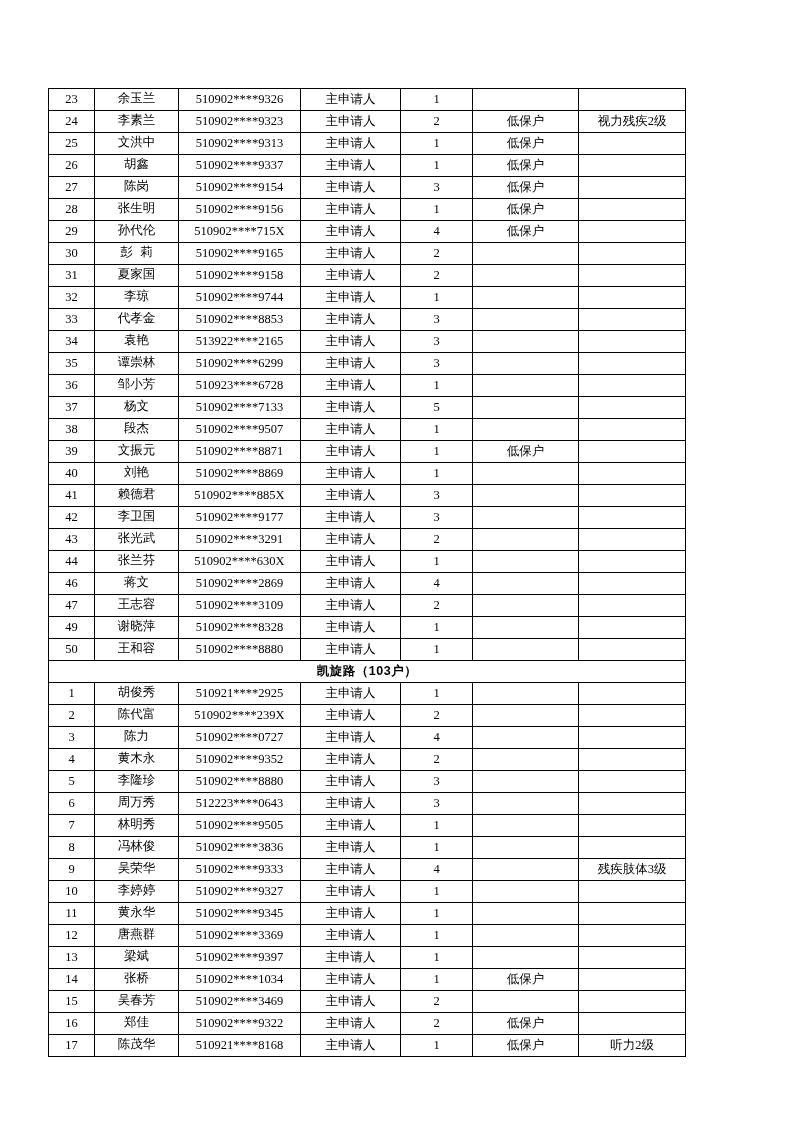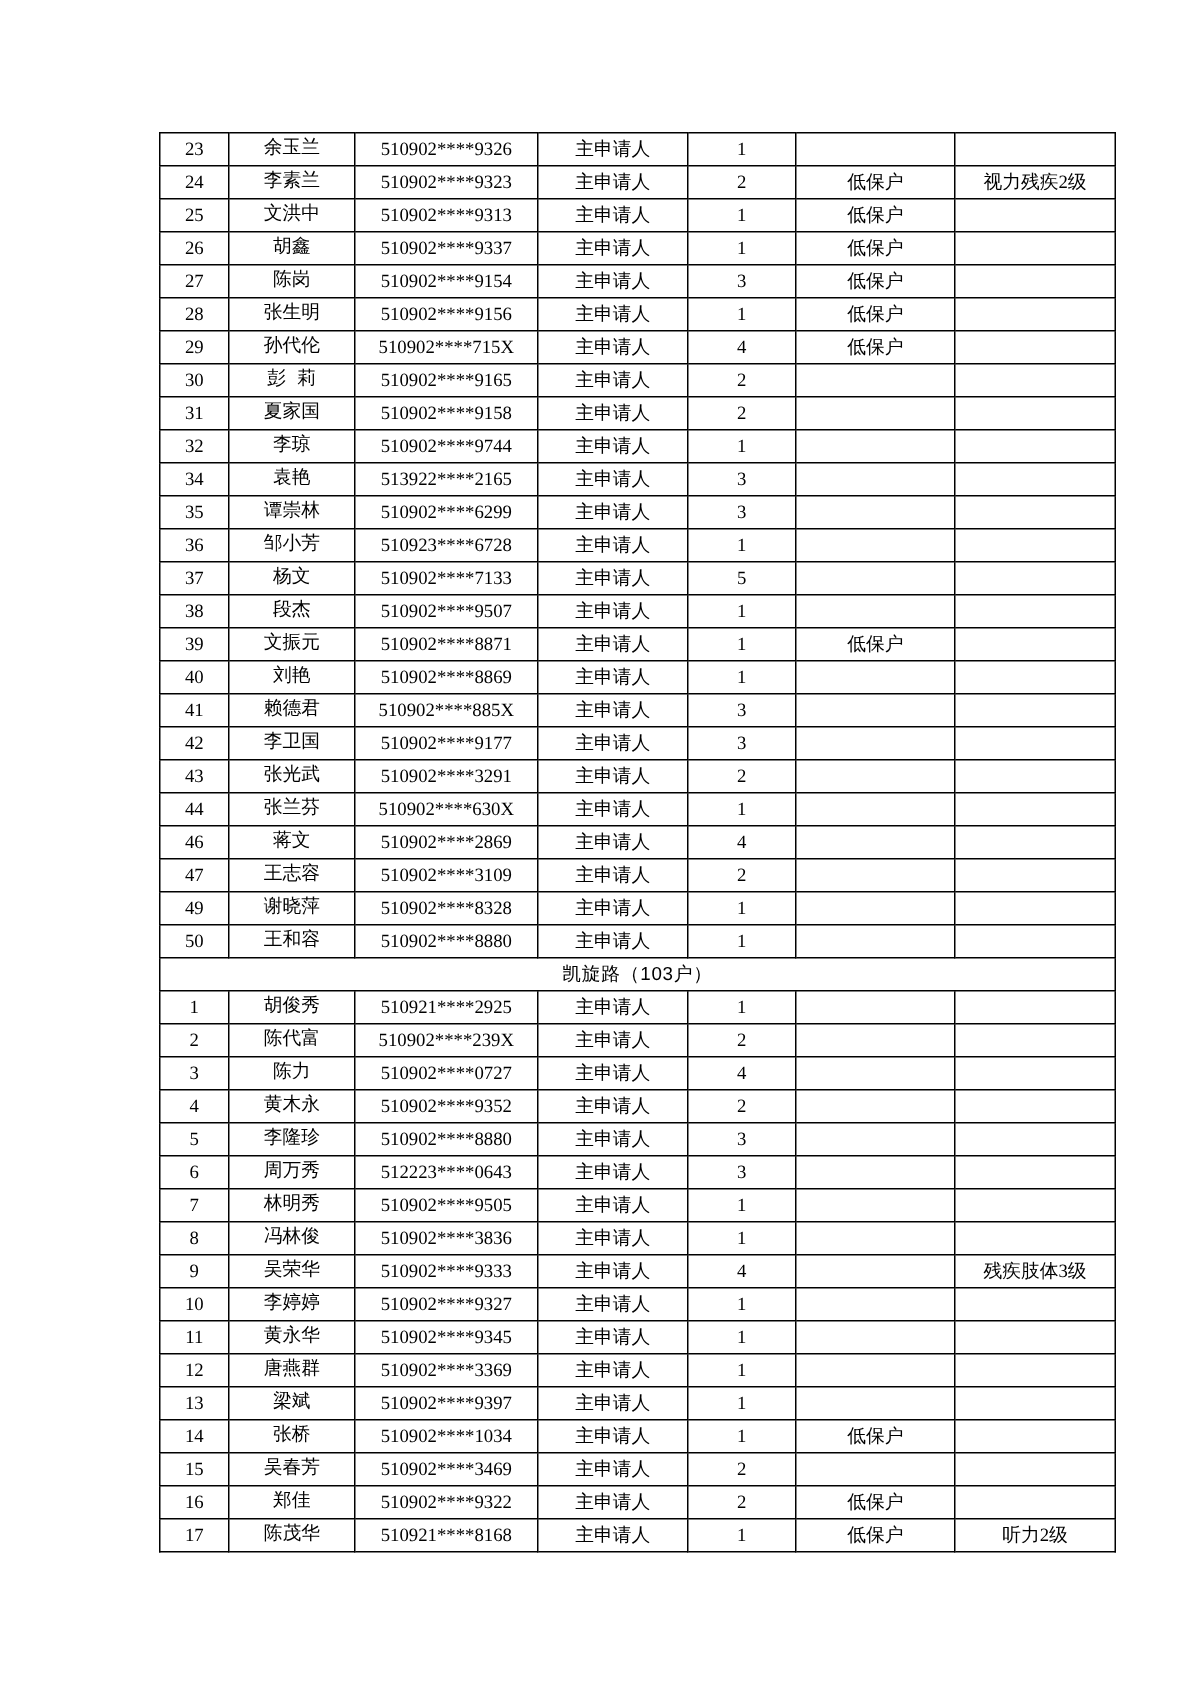--- a/index.html
+++ b/index.html
@@ -11,21 +11,21 @@
     width: 793px;
     height: 1122px;
     font-family: "Liberation Serif", "DejaVu Serif", serif;
     color: #000000;
   }
   .page {
     position: relative;
     width: 663px;
     height: 1122px;
     box-sizing: border-box;
-    padding: 88px 78px 0 106px;
+    padding: 88px 78px 0 48px;
   }
   table.doc-table {
     width: 637px;
     border-collapse: collapse;
     table-layout: fixed;
   }
   table.doc-table td {
     border: 1px solid #000000;
     height: 21px;
     line-height: 19px;
@@ -47,21 +47,21 @@
   td.id-cell {
     font-size: 12px;
     letter-spacing: 0px;
   }
   td.name-cell {
     font-size: 12.5px;
     font-family: Liberation Mono, monospace;
   }
   td.section-title {
     font-family: "Liberation Sans", "DejaVu Sans", sans-serif;
-    font-weight: normal;
+    font-weight: bold;
     font-size: 15px;
     letter-spacing: 0.5px;
     height: 24px;
     line-height: 22px;
   }
 </style>
 </head>
 <body>
 
 <div class="page">
@@ -160,20 +160,29 @@
         <tr>
           <td>32</td>
           <td class="name-cell">李琼</td>
           <td class="id-cell">510902****9744</td>
           <td>主申请人</td>
           <td>1</td>
           <td></td>
           <td></td>
         </tr>
         <tr>
+          <td>33</td>
+          <td class="name-cell">代孝金</td>
+          <td class="id-cell">510902****8853</td>
+          <td>主申请人</td>
+          <td>3</td>
+          <td></td>
+          <td></td>
+        </tr>
+        <tr>
           <td>34</td>
           <td class="name-cell">袁艳</td>
           <td class="id-cell">513922****2165</td>
           <td>主申请人</td>
           <td>3</td>
           <td></td>
           <td></td>
         </tr>
         <tr>
           <td>35</td>

